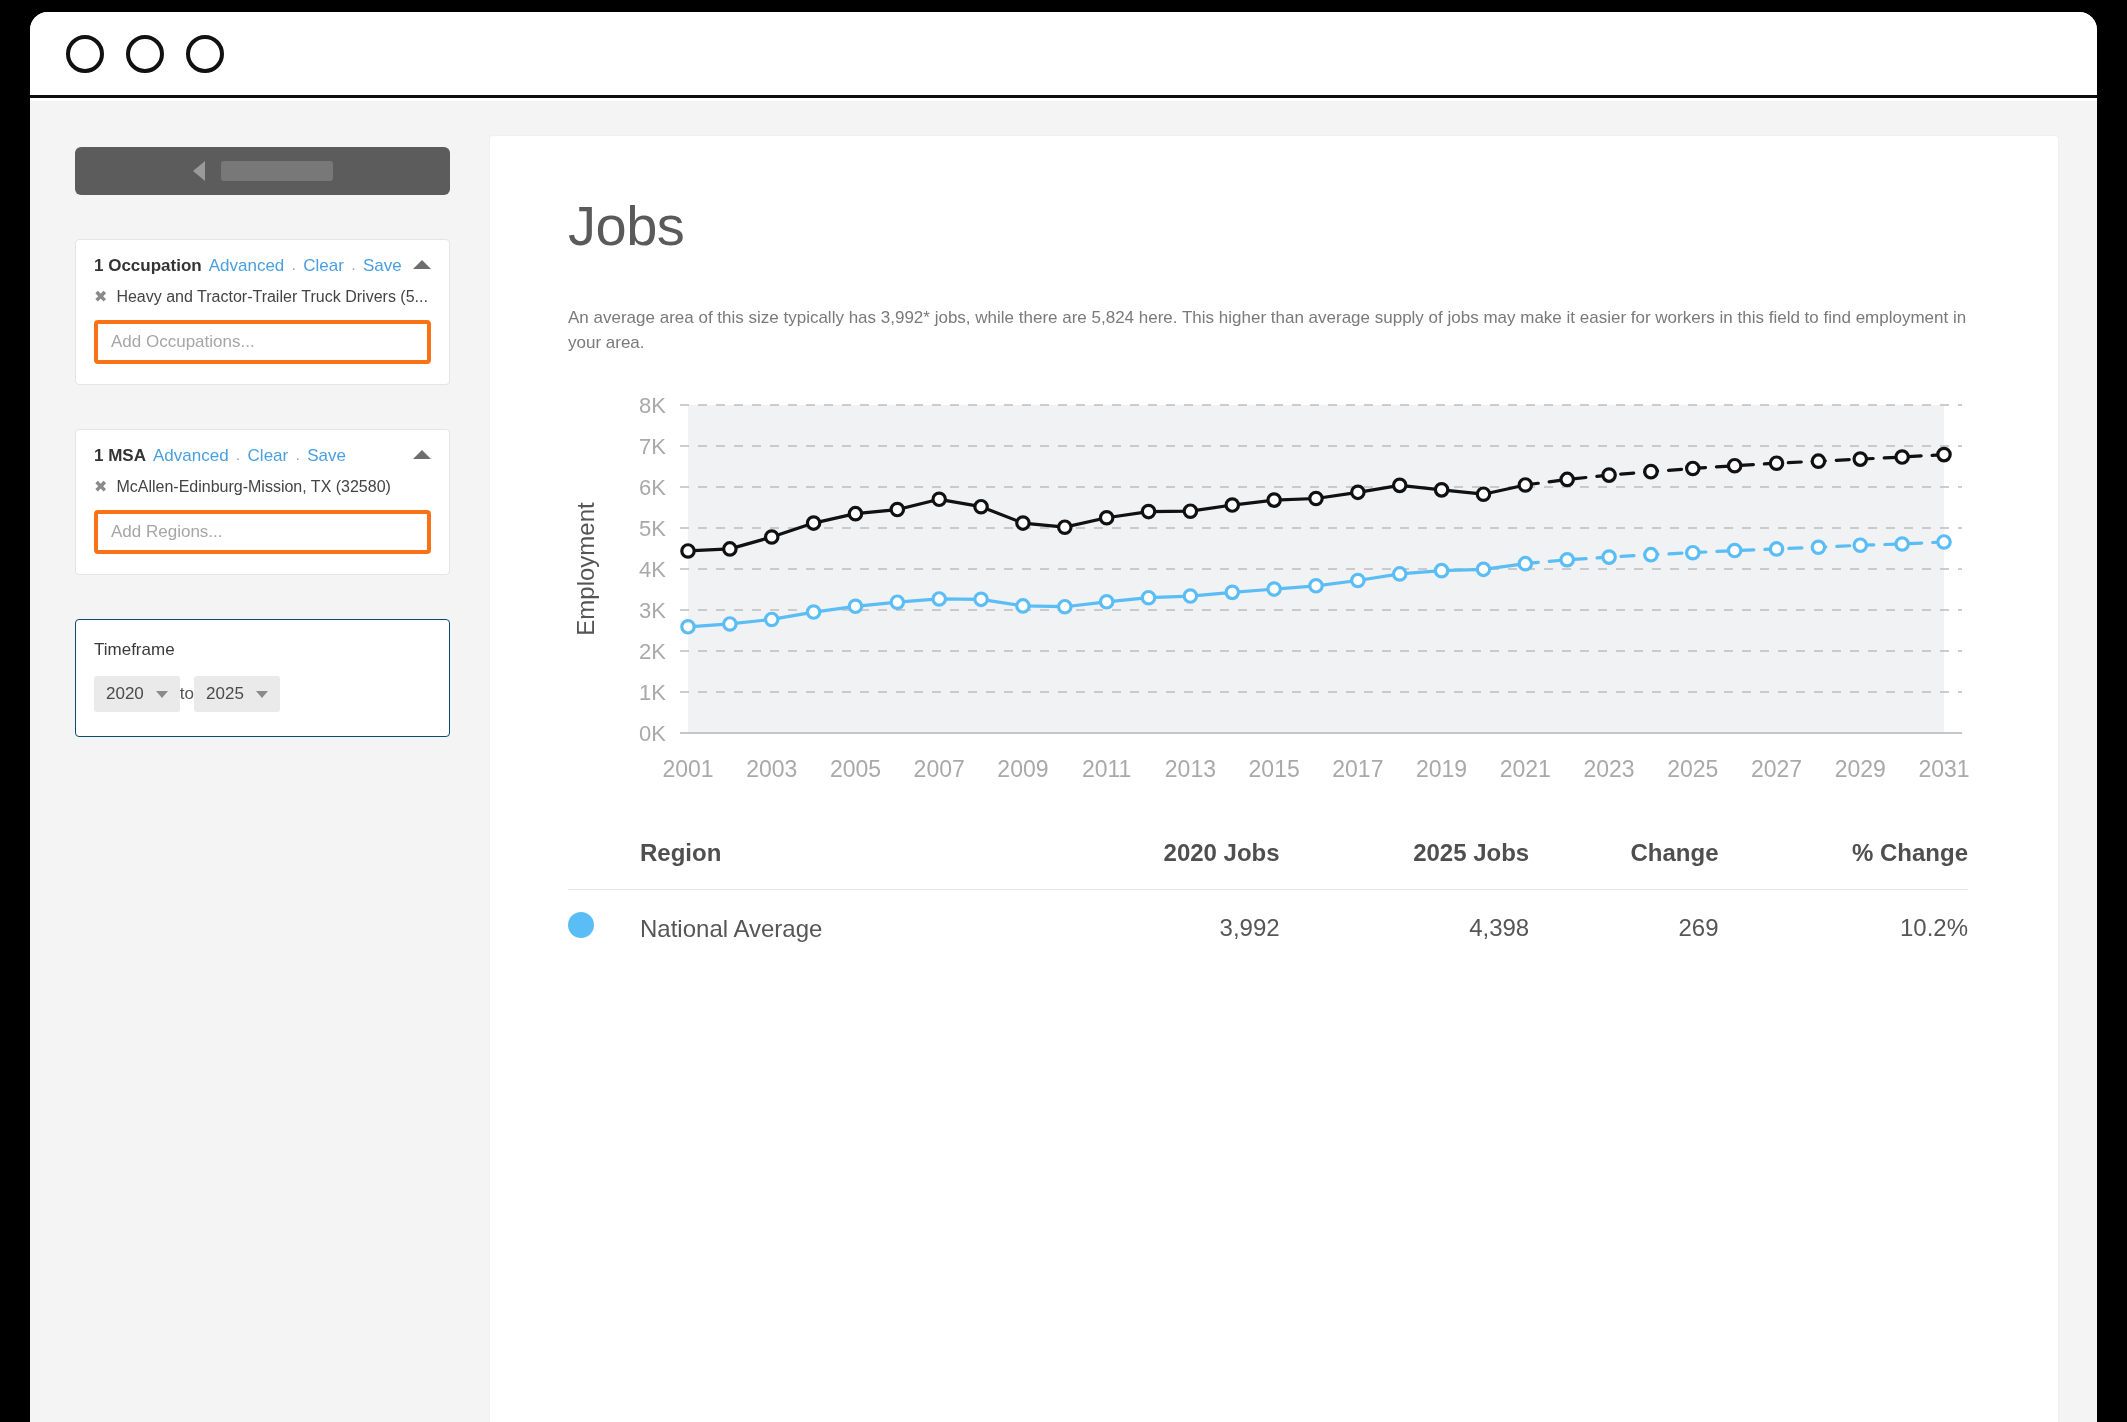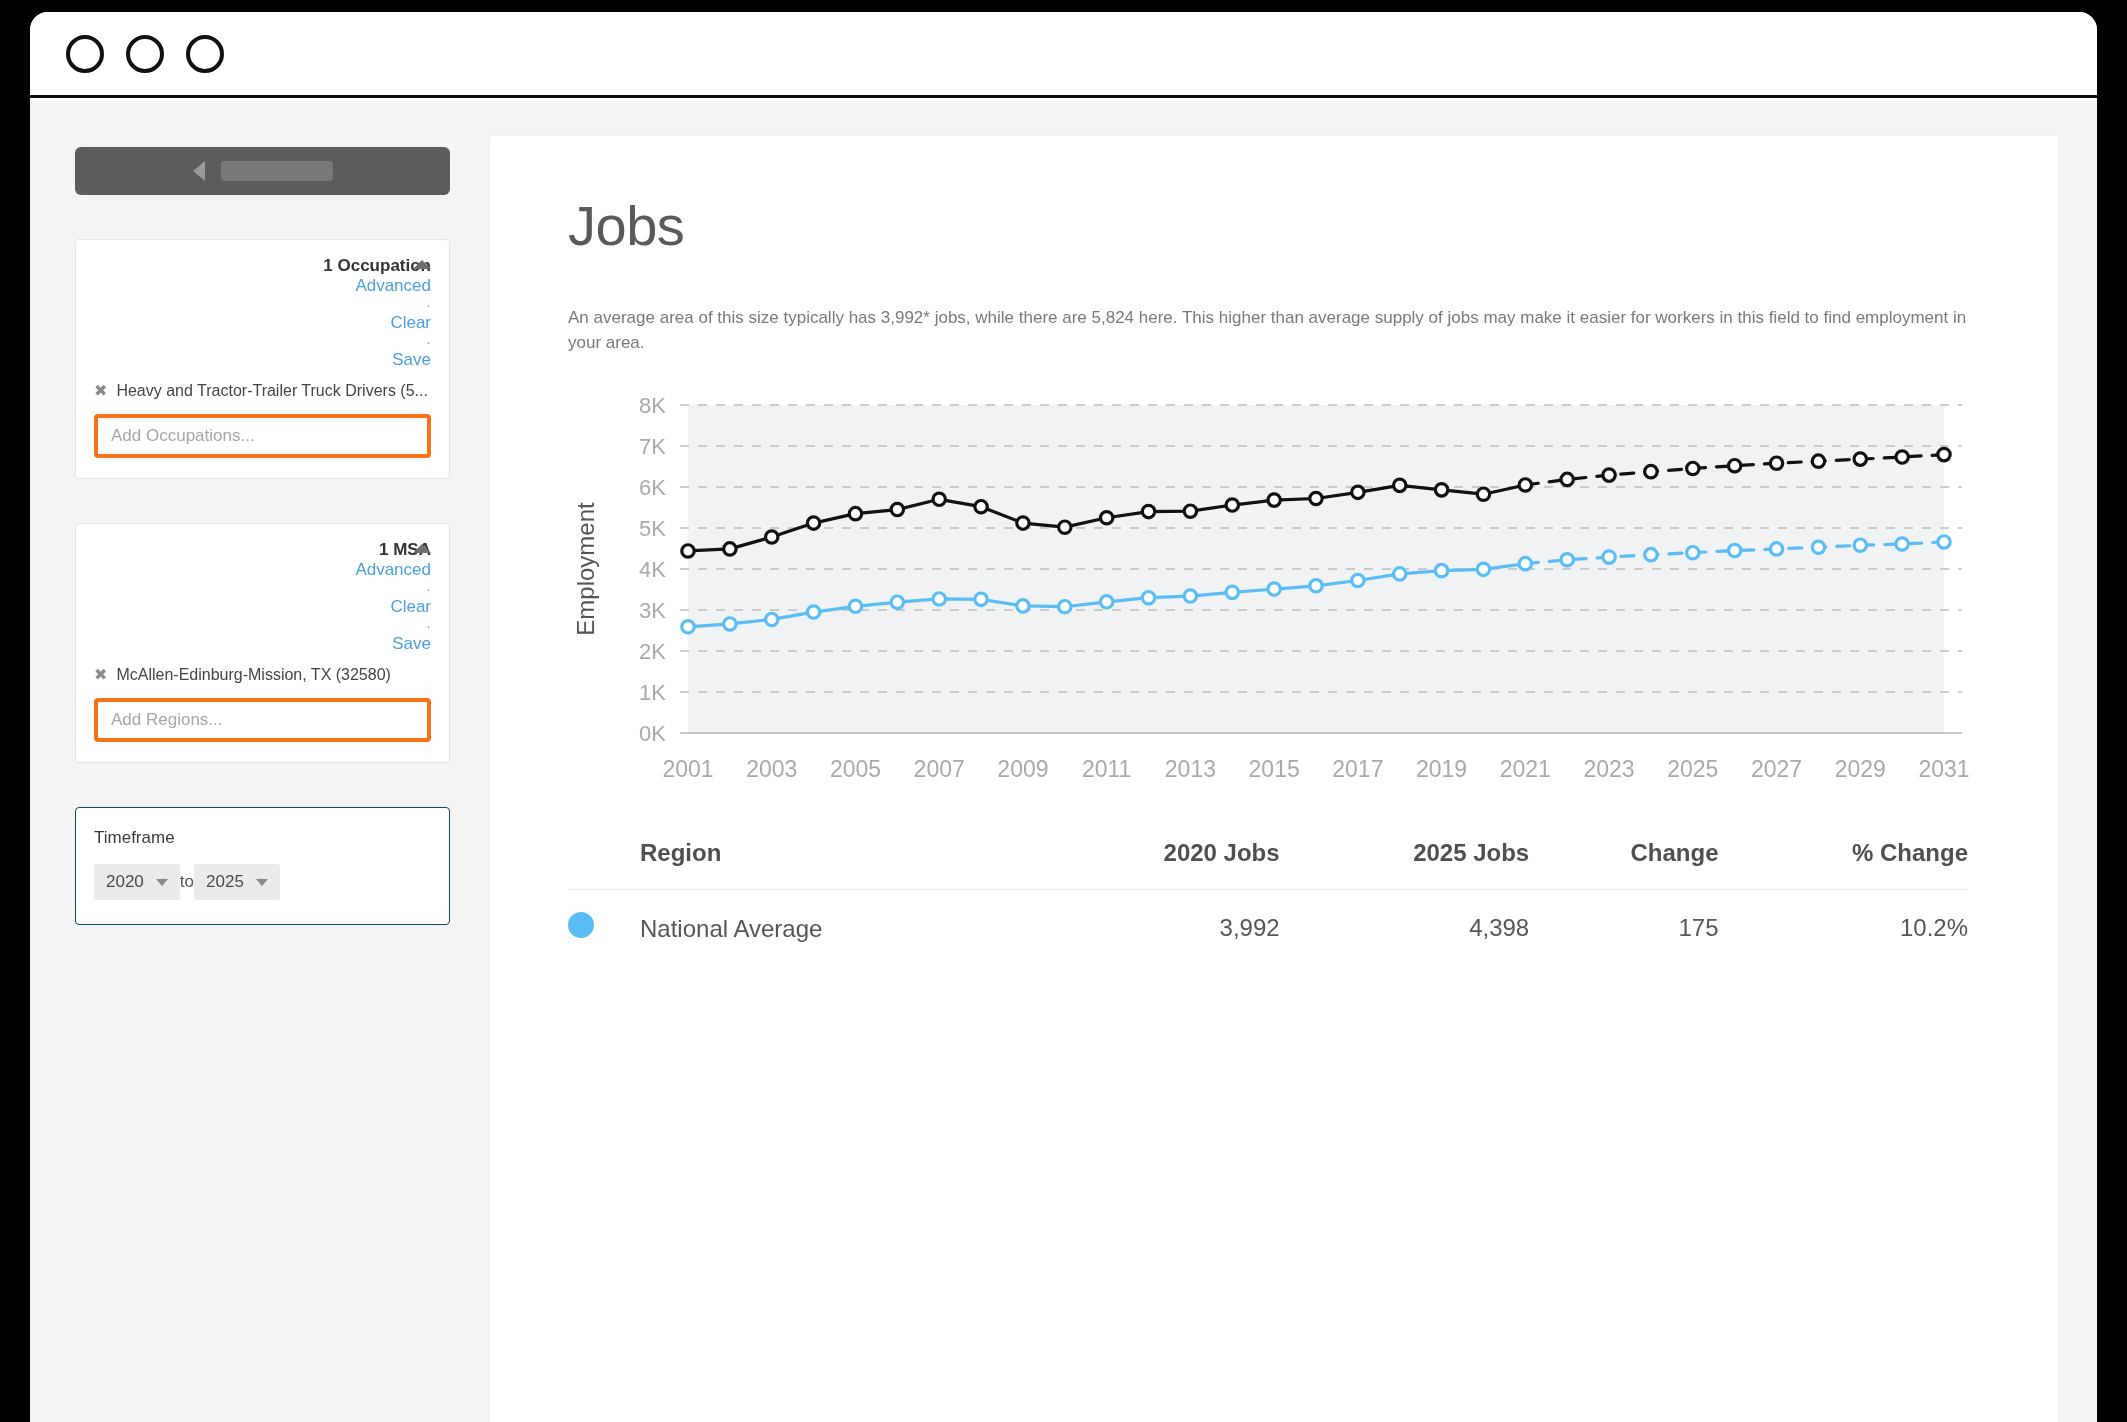--- a/index.html
+++ b/index.html
@@ -78,22 +78,22 @@
     border: 1px solid #e4e4e4;
     border-radius: 4px;
     padding: 16px 18px 20px 18px;
     position: relative;
   }
   .filter-head {
     font-size: 17px;
     color: #3a3a3a;
     display: flex;
     align-items: flex-end;
+    gap: 7px;
     white-space: nowrap;
-    flex-direction: column;
   }
   .filter-head .count { font-weight: 700; color: #333; }
   .filter-head a {
     color: #4a9fe0;
     text-decoration: none;
     font-weight: 400;
   }
   .filter-head .sep { color: #9a9a9a; font-size: 15px; }
   .caret-up {
     position: absolute;
@@ -453,21 +453,21 @@
                 <th>Change</th>
                 <th>% Change</th>
               </tr>
             </thead>
             <tbody id="table-body">
                 <tr>
                   <td class="c-swatch"><span class="swatch" style="background:#5BBDF5"></span></td>
                   <td class="c-region">National Average</td>
                   <td>3,992</td>
                   <td>4,398</td>
-                  <td>175</td>
+                  <td>269</td>
                   <td>10.2%</td>
                 </tr>
               </tbody>
           </table>
         </div>
 
       </div>
     </div>
 
   </div>

